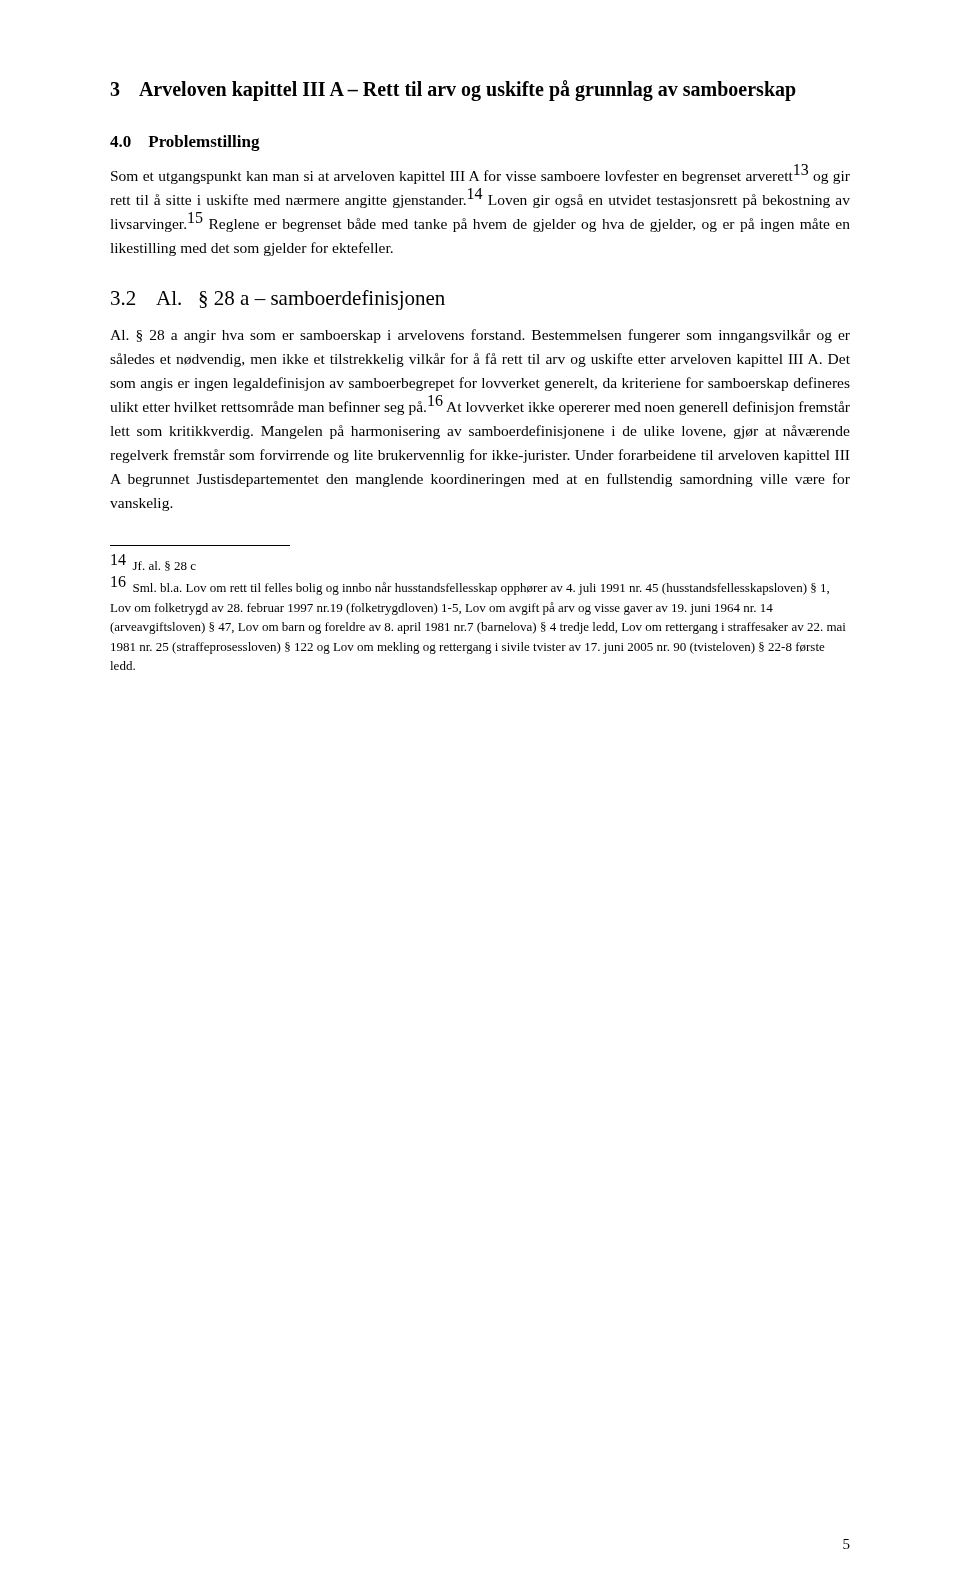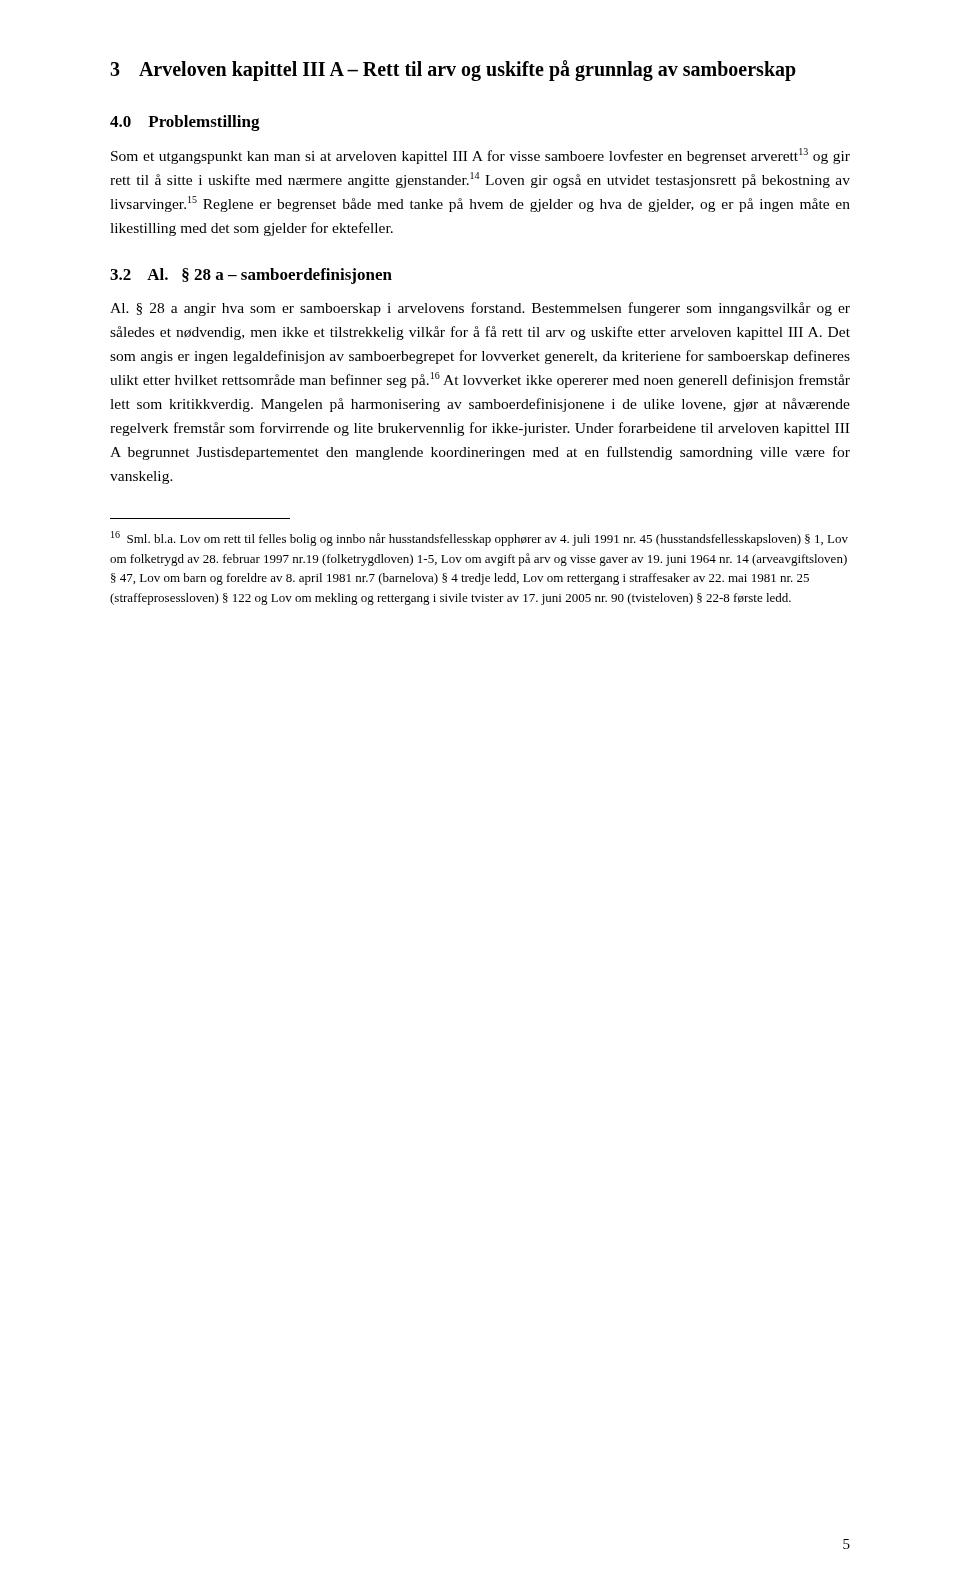--- a/index.html
+++ b/index.html
@@ -10,52 +10,52 @@
     body {
       background: #fff;
       color: #000;
       font-family: "Times New Roman", Times, serif;
       font-size: 15.5px;
       line-height: 1.55;
     }
     .page {
       width: 960px;
       min-height: 1596px;
-      padding: 56px 110px 80px 110px;
+      padding: 76px 110px 80px 110px;
       position: relative;
     }
     .chapter-heading {
       font-size: 20px;
       font-weight: bold;
       margin-bottom: 28px;
       line-height: 1.35;
     }
     .section-heading {
       font-size: 17px;
       font-weight: bold;
       margin-top: 28px;
       margin-bottom: 10px;
       line-height: 1.35;
     }
     .subsection-heading {
-      font-size: 17px;
-      font-weight: bold;
+      font-size: 21px;
+      font-weight: normal;
       margin-top: 22px;
       margin-bottom: 8px;
     }
     .paragraph {
       margin-bottom: 14px;
       text-align: justify;
     }
     .paragraph-spaced {
       margin-bottom: 22px;
       text-align: justify;
     }
     sup {
-      font-size: 10px;
+      font-size: 16px;
       vertical-align: super;
       line-height: 0;
     }
     .footnote-divider {
       border: none;
       border-top: 1px solid #000;
       width: 180px;
       margin: 30px 0 10px 0;
     }
     .footnotes {
@@ -104,20 +104,24 @@
 
   <div class="paragraph">
     Al. § 28 a angir hva som er samboerskap i arvelovens forstand. Bestemmelsen fungerer som inngangsvilkår og er således et nødvendig, men ikke et tilstrekkelig vilkår for å få rett til arv og uskifte etter arveloven kapittel III A. Det som angis er ingen legaldefinisjon av samboerbegrepet for lovverket generelt, da kriteriene for samboerskap defineres ulikt etter hvilket rettsområde man befinner seg på.<sup>16</sup> At lovverket ikke opererer med noen generell definisjon fremstår lett som kritikkverdig. Mangelen på harmonisering av samboerdefinisjonene i de ulike lovene, gjør at nåværende regelverk fremstår som forvirrende og lite brukervennlig for ikke-jurister. Under forarbeidene til arveloven kapittel III A begrunnet Justisdepartementet den manglende koordineringen med at en fullstendig samordning ville være for vanskelig.
   </div>
 
   <hr class="footnote-divider">
 
   <div class="footnotes">
 
 
+    <div class="footnote-line">
+      <sup>14</sup>
+      <span>&nbsp;Jf. al. § 28 c</span>
+    </div>
 
 
     <div class="footnote-line">
       <sup>16</sup>
       <span>&nbsp;Sml. bl.a. Lov om rett til felles bolig og innbo når husstandsfellesskap opphører av 4. juli 1991 nr. 45 (husstandsfellesskapsloven) § 1, Lov om folketrygd av 28. februar 1997 nr.19 (folketrygdloven) 1-5, Lov om avgift på arv og visse gaver av 19. juni 1964 nr. 14 (arveavgiftsloven) § 47, Lov om barn og foreldre av 8. april 1981 nr.7 (barnelova) § 4 tredje ledd, Lov om rettergang i straffesaker av 22. mai 1981 nr. 25 (straffeprosessloven) § 122 og Lov om mekling og rettergang i sivile tvister av 17. juni 2005 nr. 90 (tvisteloven) § 22-8 første ledd.</span>
     </div>
 
   </div>
 
   <div class="page-number">5</div>

